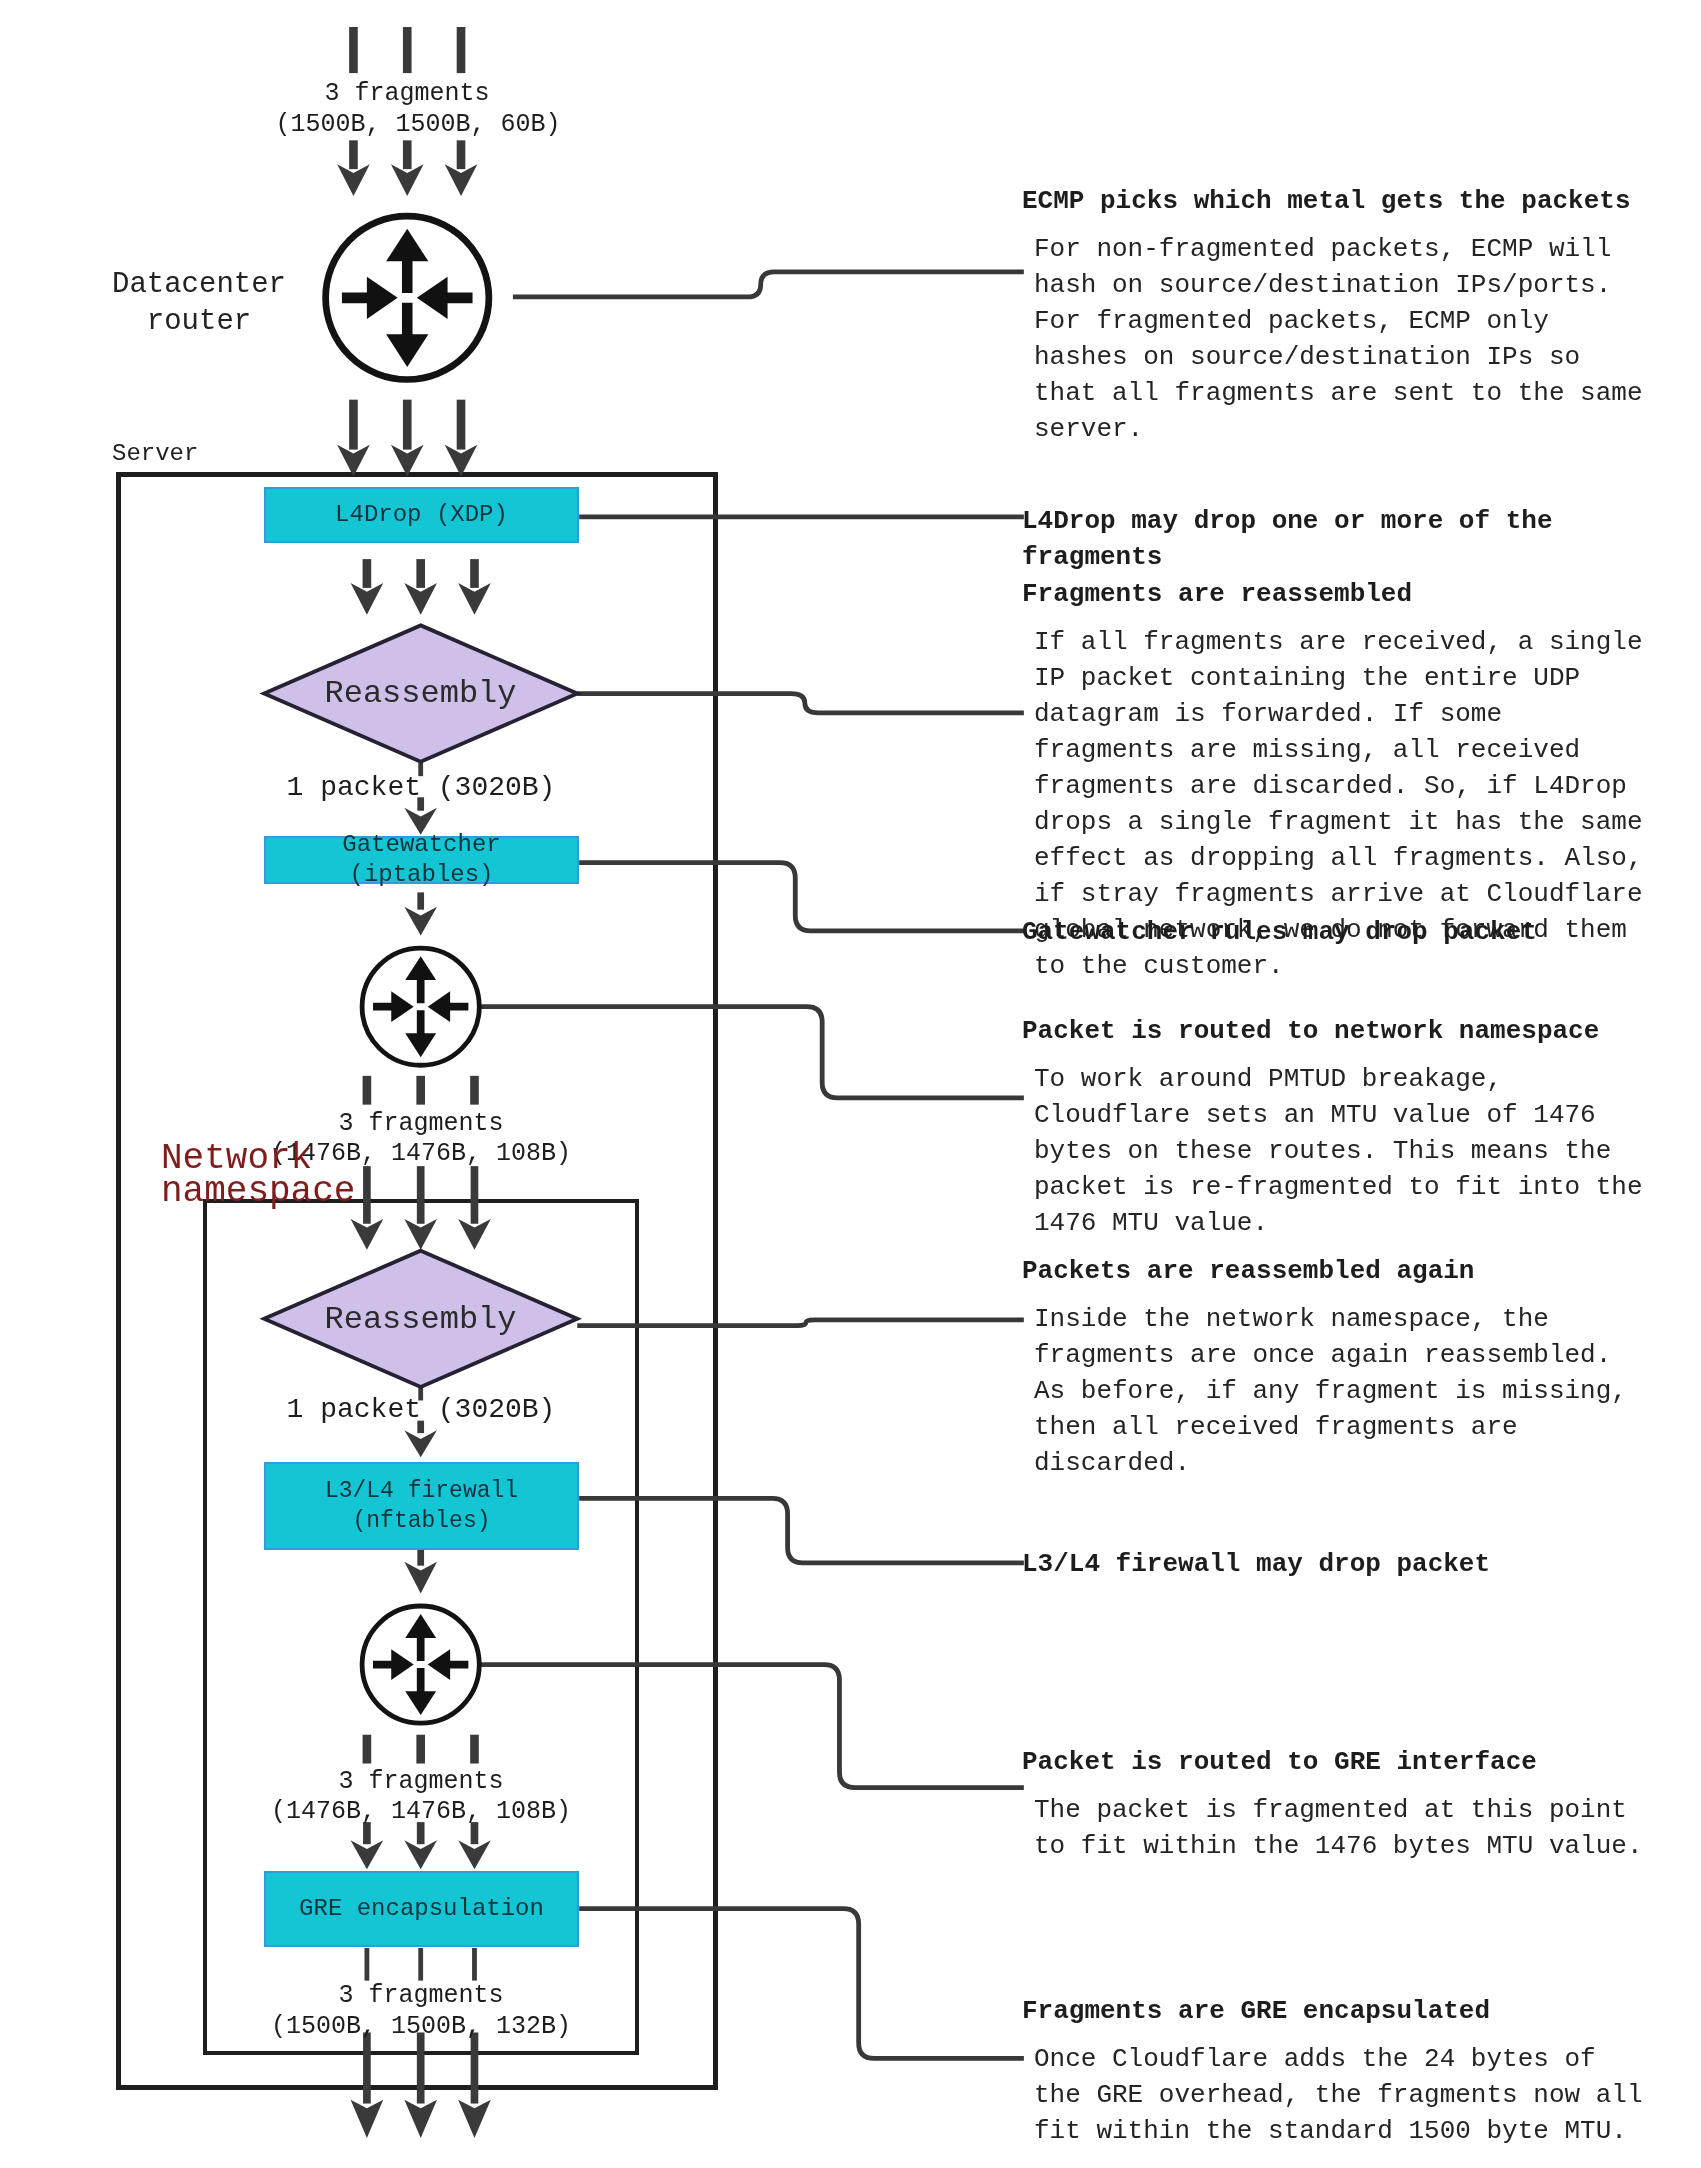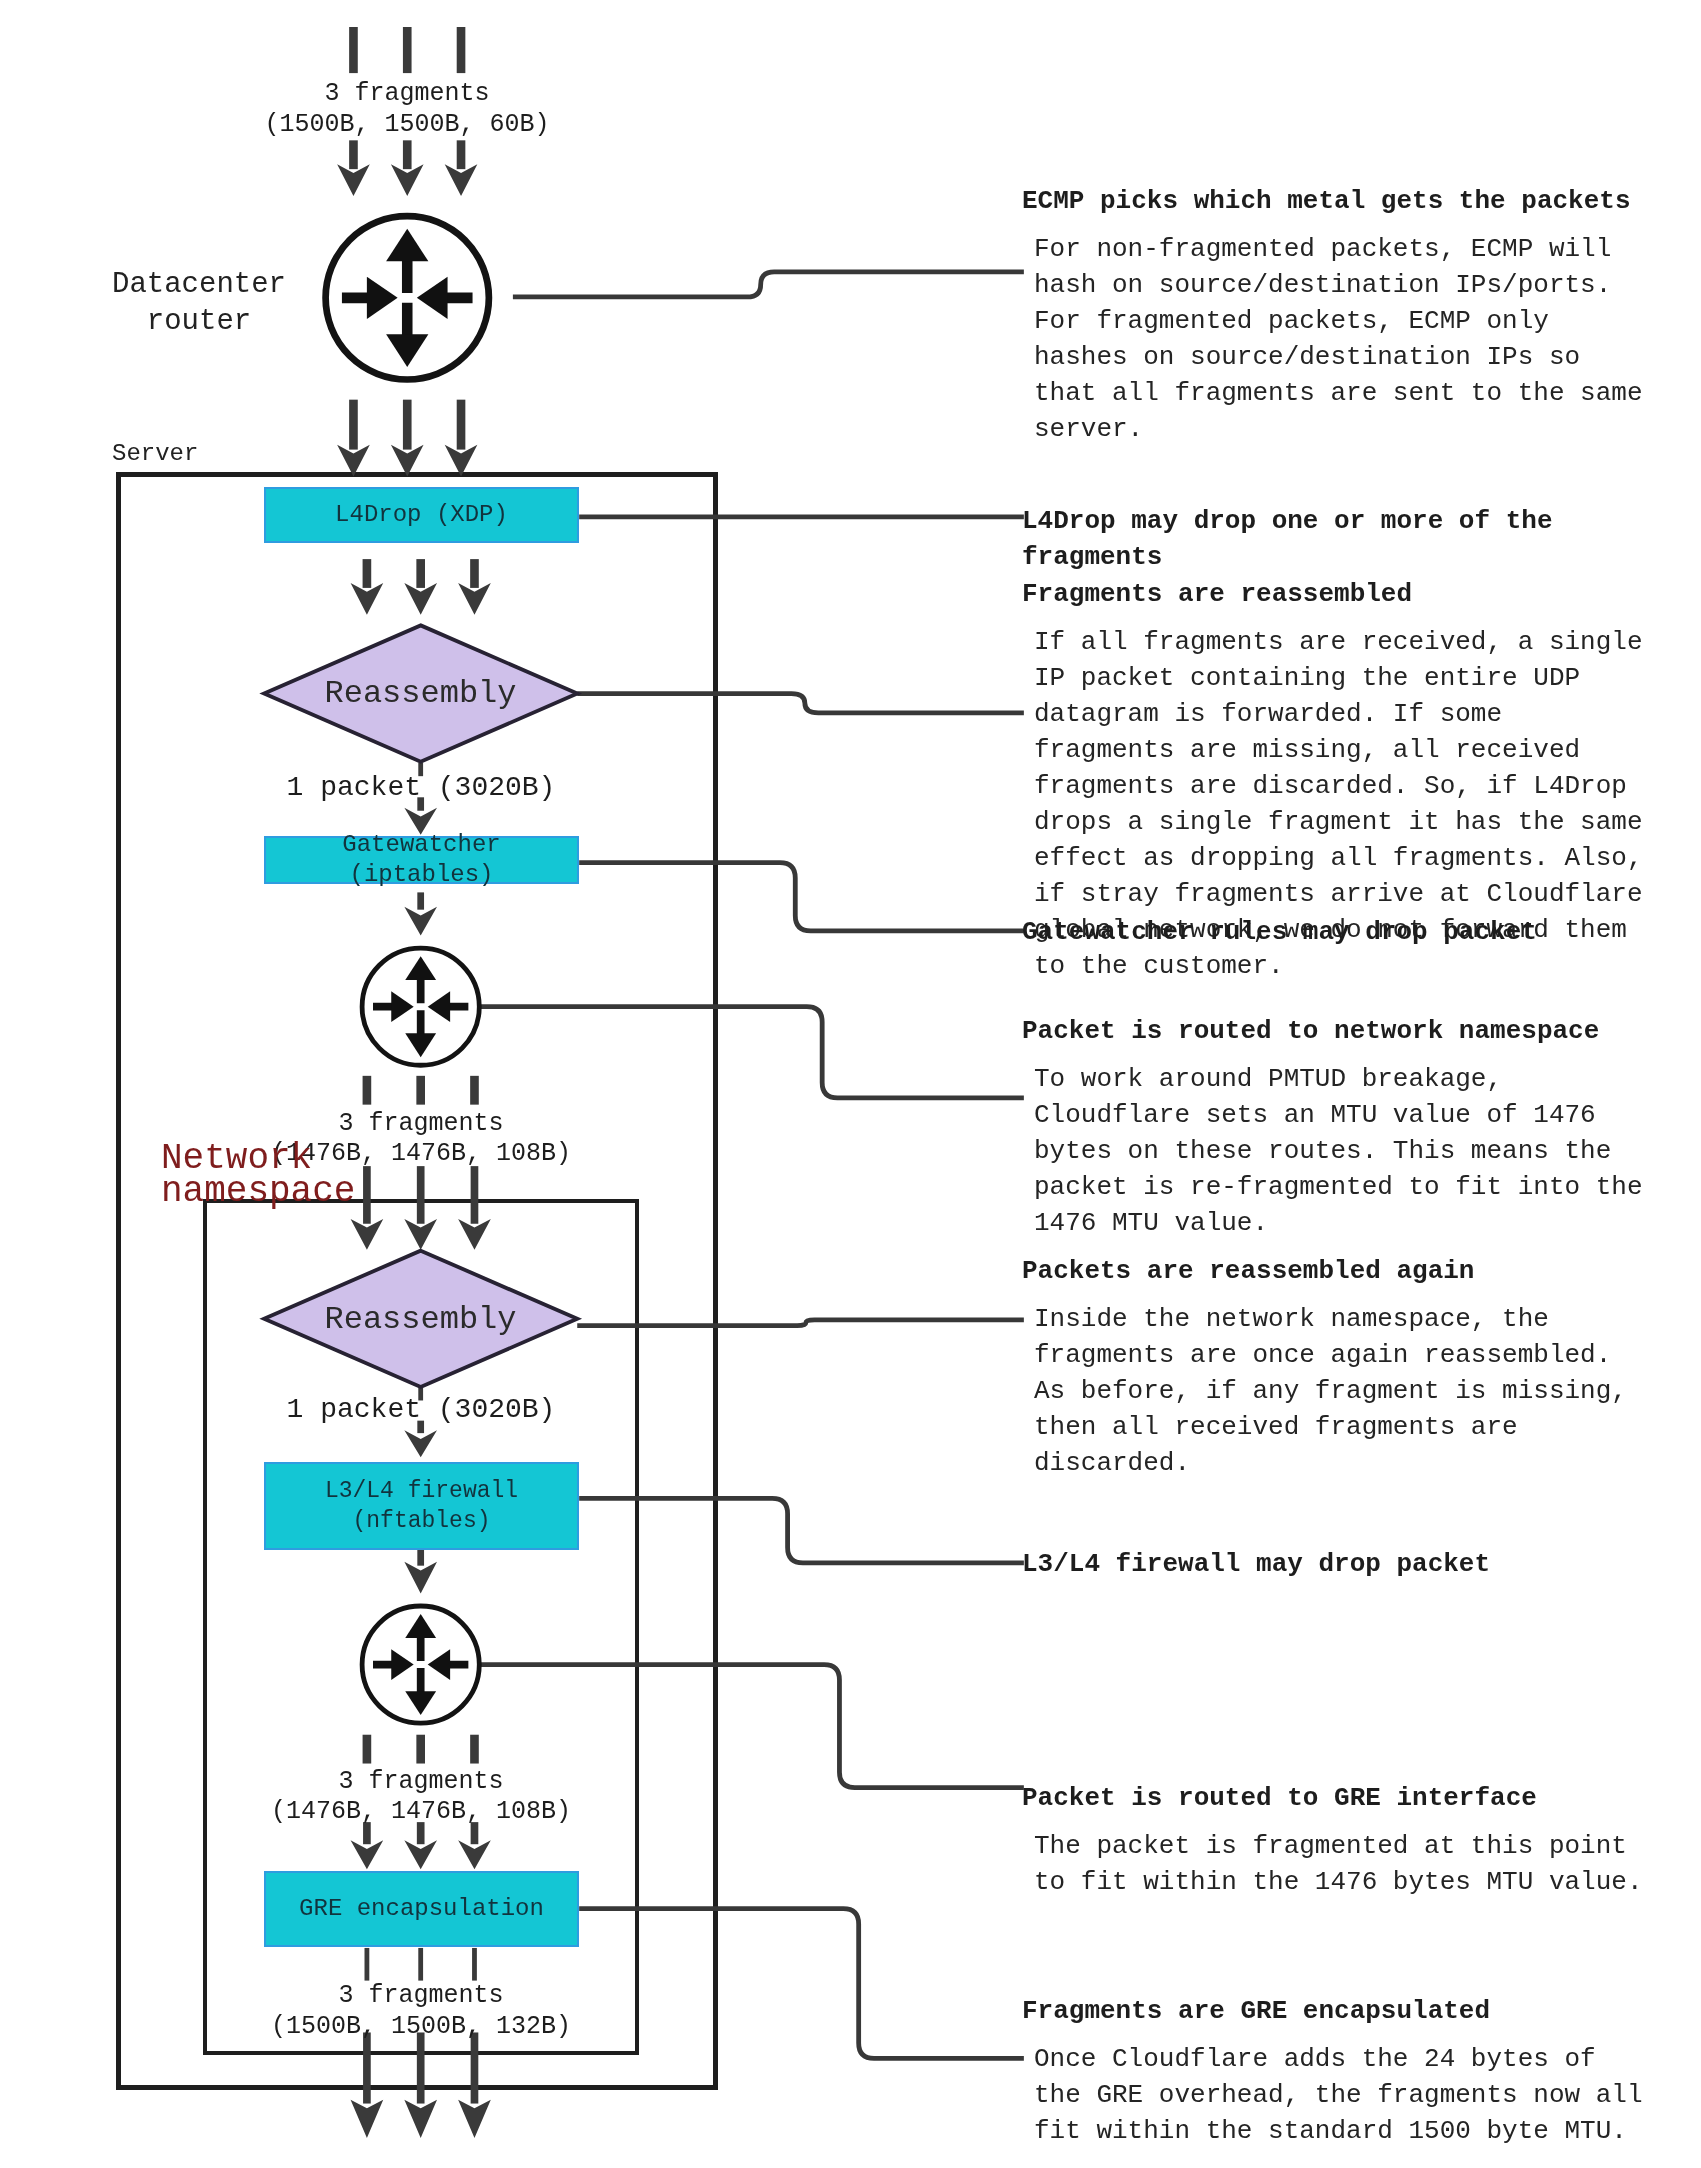--- a/index.html
+++ b/index.html
@@ -203,21 +203,21 @@
       </g>
     </g>
 
     <g fill="#cfc0ea" stroke="#272233" stroke-width="4">
       <polygon points="438,651 601,722 438,793 275,722"></polygon>
       <polygon points="438,1302 601,1373 438,1444 275,1373"></polygon>
     </g>
   </svg>
 
   <div class="abs ctr fraglabel" style="left:407px;top:79px;">3 fragments</div>
-  <div class="abs ctr fraglabel" style="left:407px;top:110px;">(1500B, 1500B, 60B)</div>
+  <div class="abs ctr fraglabel" style="left:418px;top:110px;">(1500B, 1500B, 60B)</div>
 
   <div class="abs ctr biglabel" style="left:199px;top:268px;">Datacenter</div>
   <div class="abs ctr biglabel" style="left:199px;top:305px;">router</div>
 
   <div class="abs serverlabel" style="left:112px;top:440px;">Server</div>
 
   <div class="node" style="top:487px;height:56px;">
     <span>L4Drop (XDP)</span>
   </div>
 
@@ -279,21 +279,21 @@
     <p class="b">To work around PMTUD breakage, Cloudflare sets an MTU value of 1476 bytes on these routes. This means the packet is re-fragmented to fit into the 1476 MTU value.</p>
   </div>
   <div class="ann" style="top:1253px;">
     <p class="t">Packets are reassembled again</p>
     <p class="b">Inside the network namespace, the fragments are once again reassembled. As before, if any fragment is missing, then all received fragments are discarded.</p>
   </div>
   <div class="ann" style="top:1546px;">
     <p class="t">L3/L4 firewall may drop packet</p>
     <p class="b"></p>
   </div>
-  <div class="ann" style="top:1780px;">
+  <div class="ann" style="top:1744px;">
     <p class="t">Packet is routed to GRE interface</p>
     <p class="b">The packet is fragmented at this point to fit within the 1476 bytes MTU value.</p>
   </div>
   <div class="ann" style="top:1993px;">
     <p class="t">Fragments are GRE encapsulated</p>
     <p class="b">Once Cloudflare adds the 24 bytes of the GRE overhead, the fragments now all fit within the standard 1500 byte MTU.</p>
   </div>
 
 </div>
 

